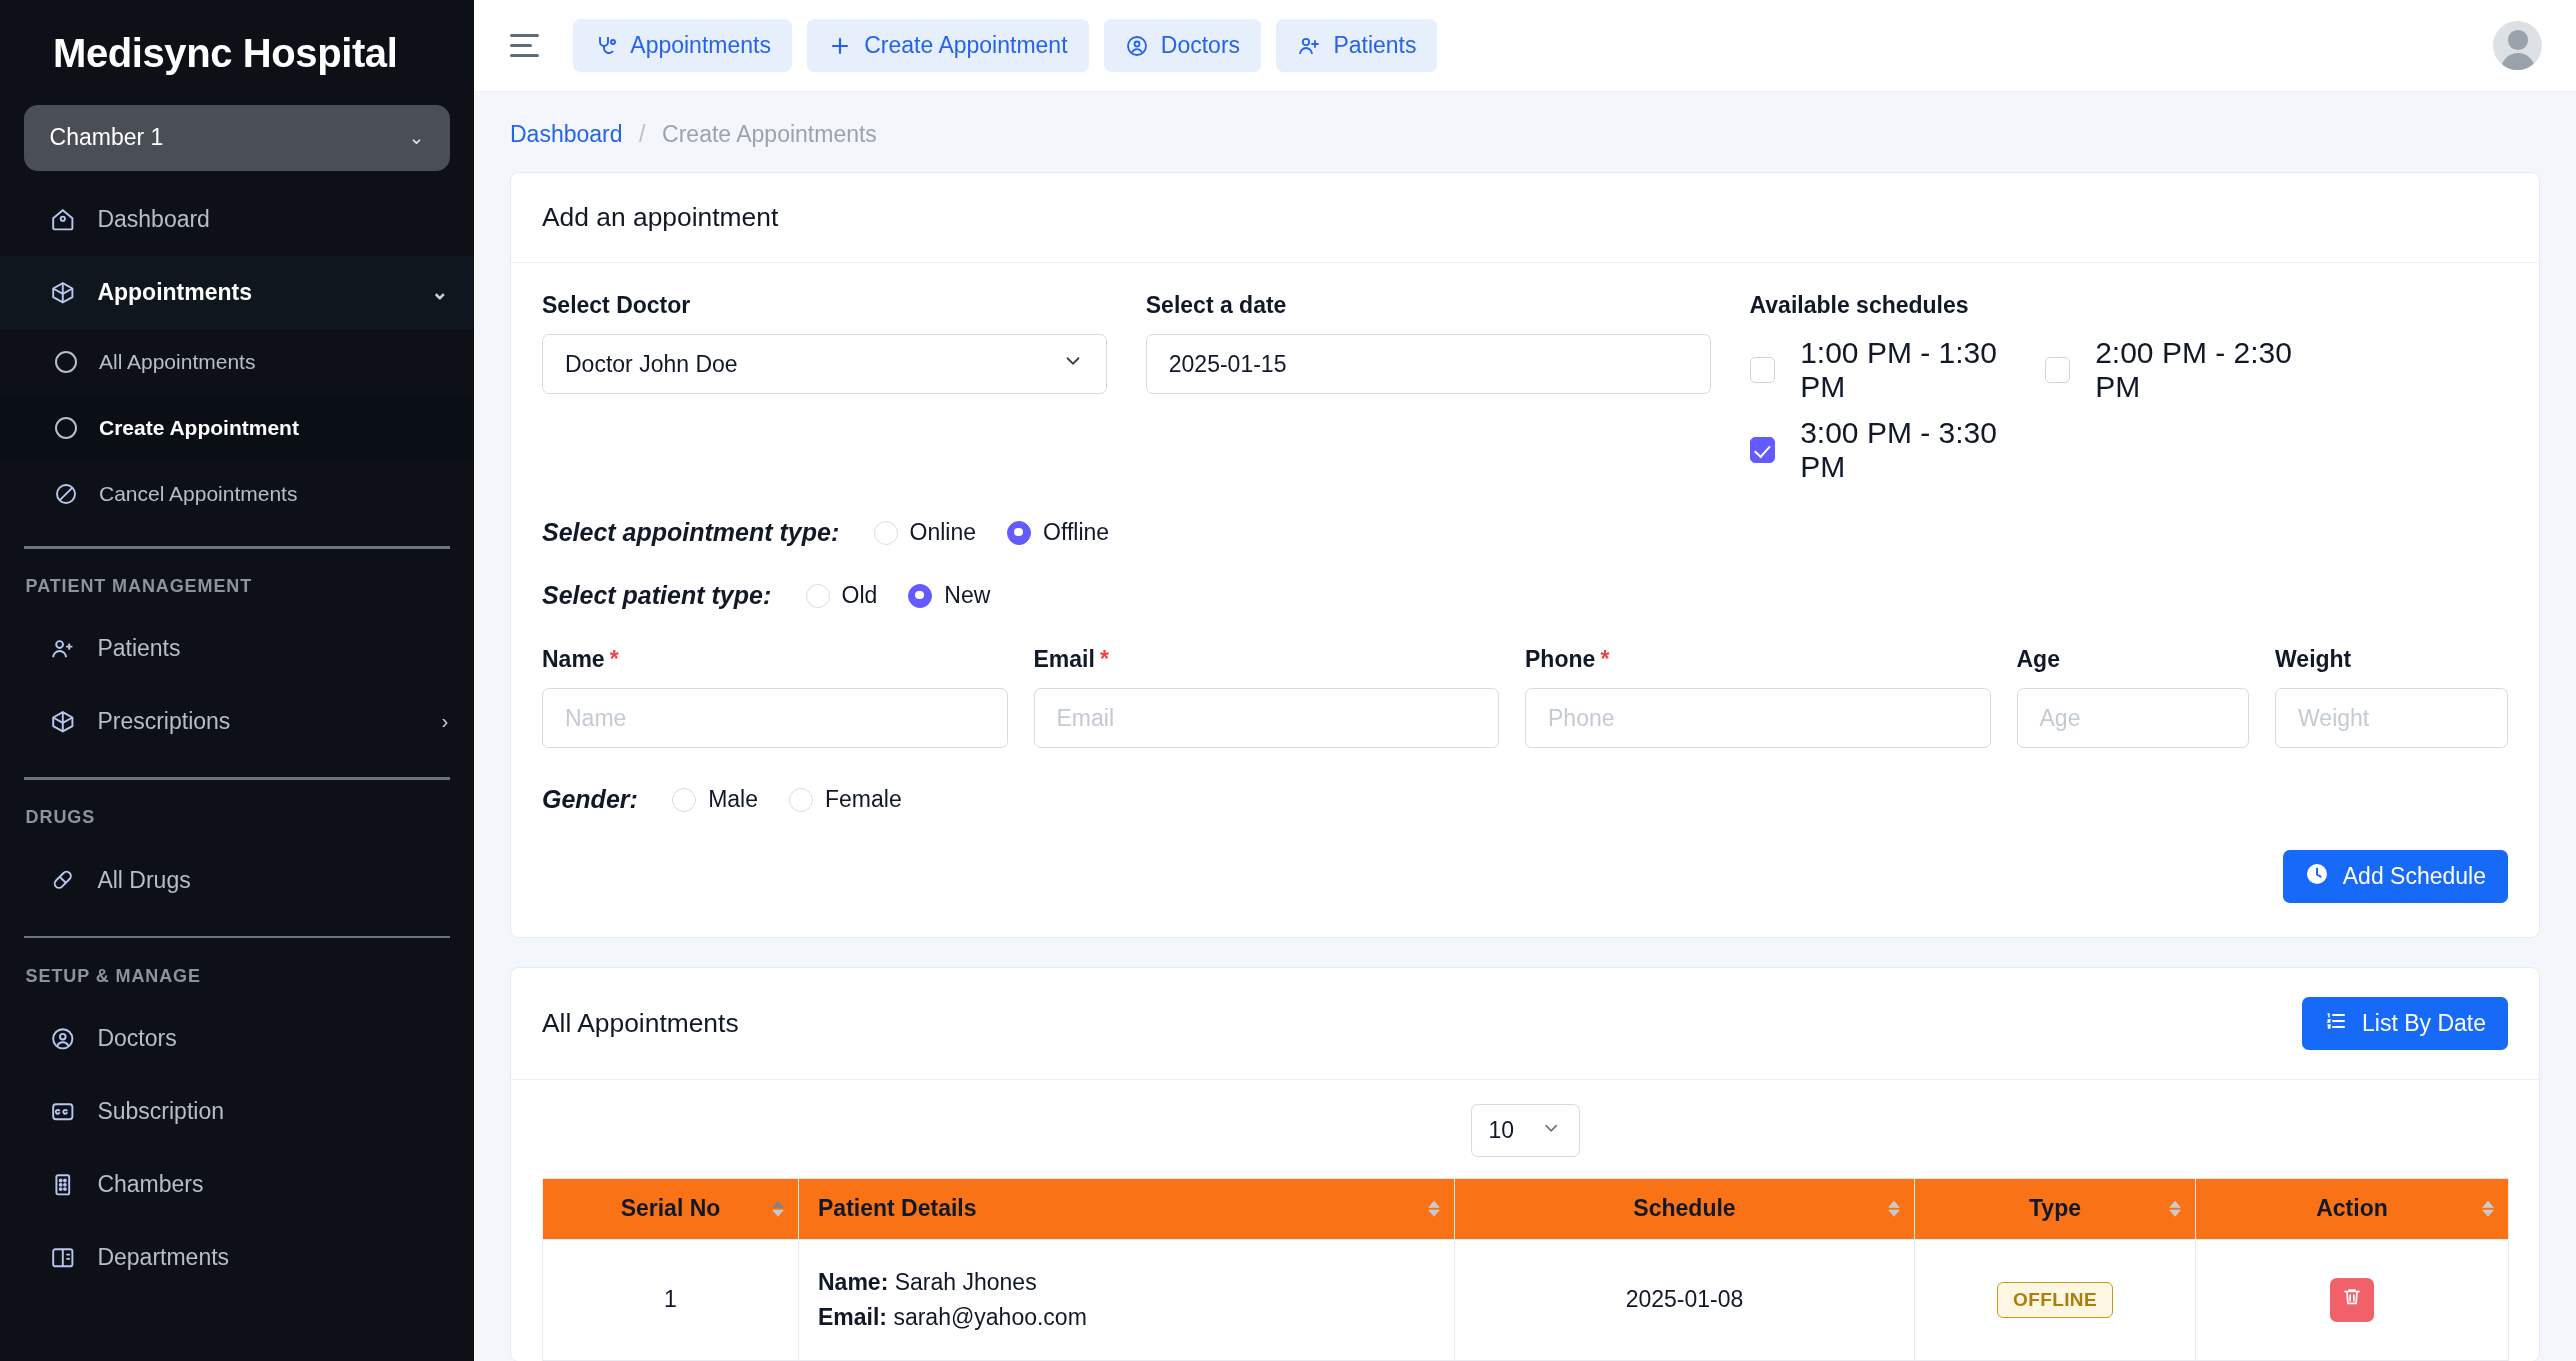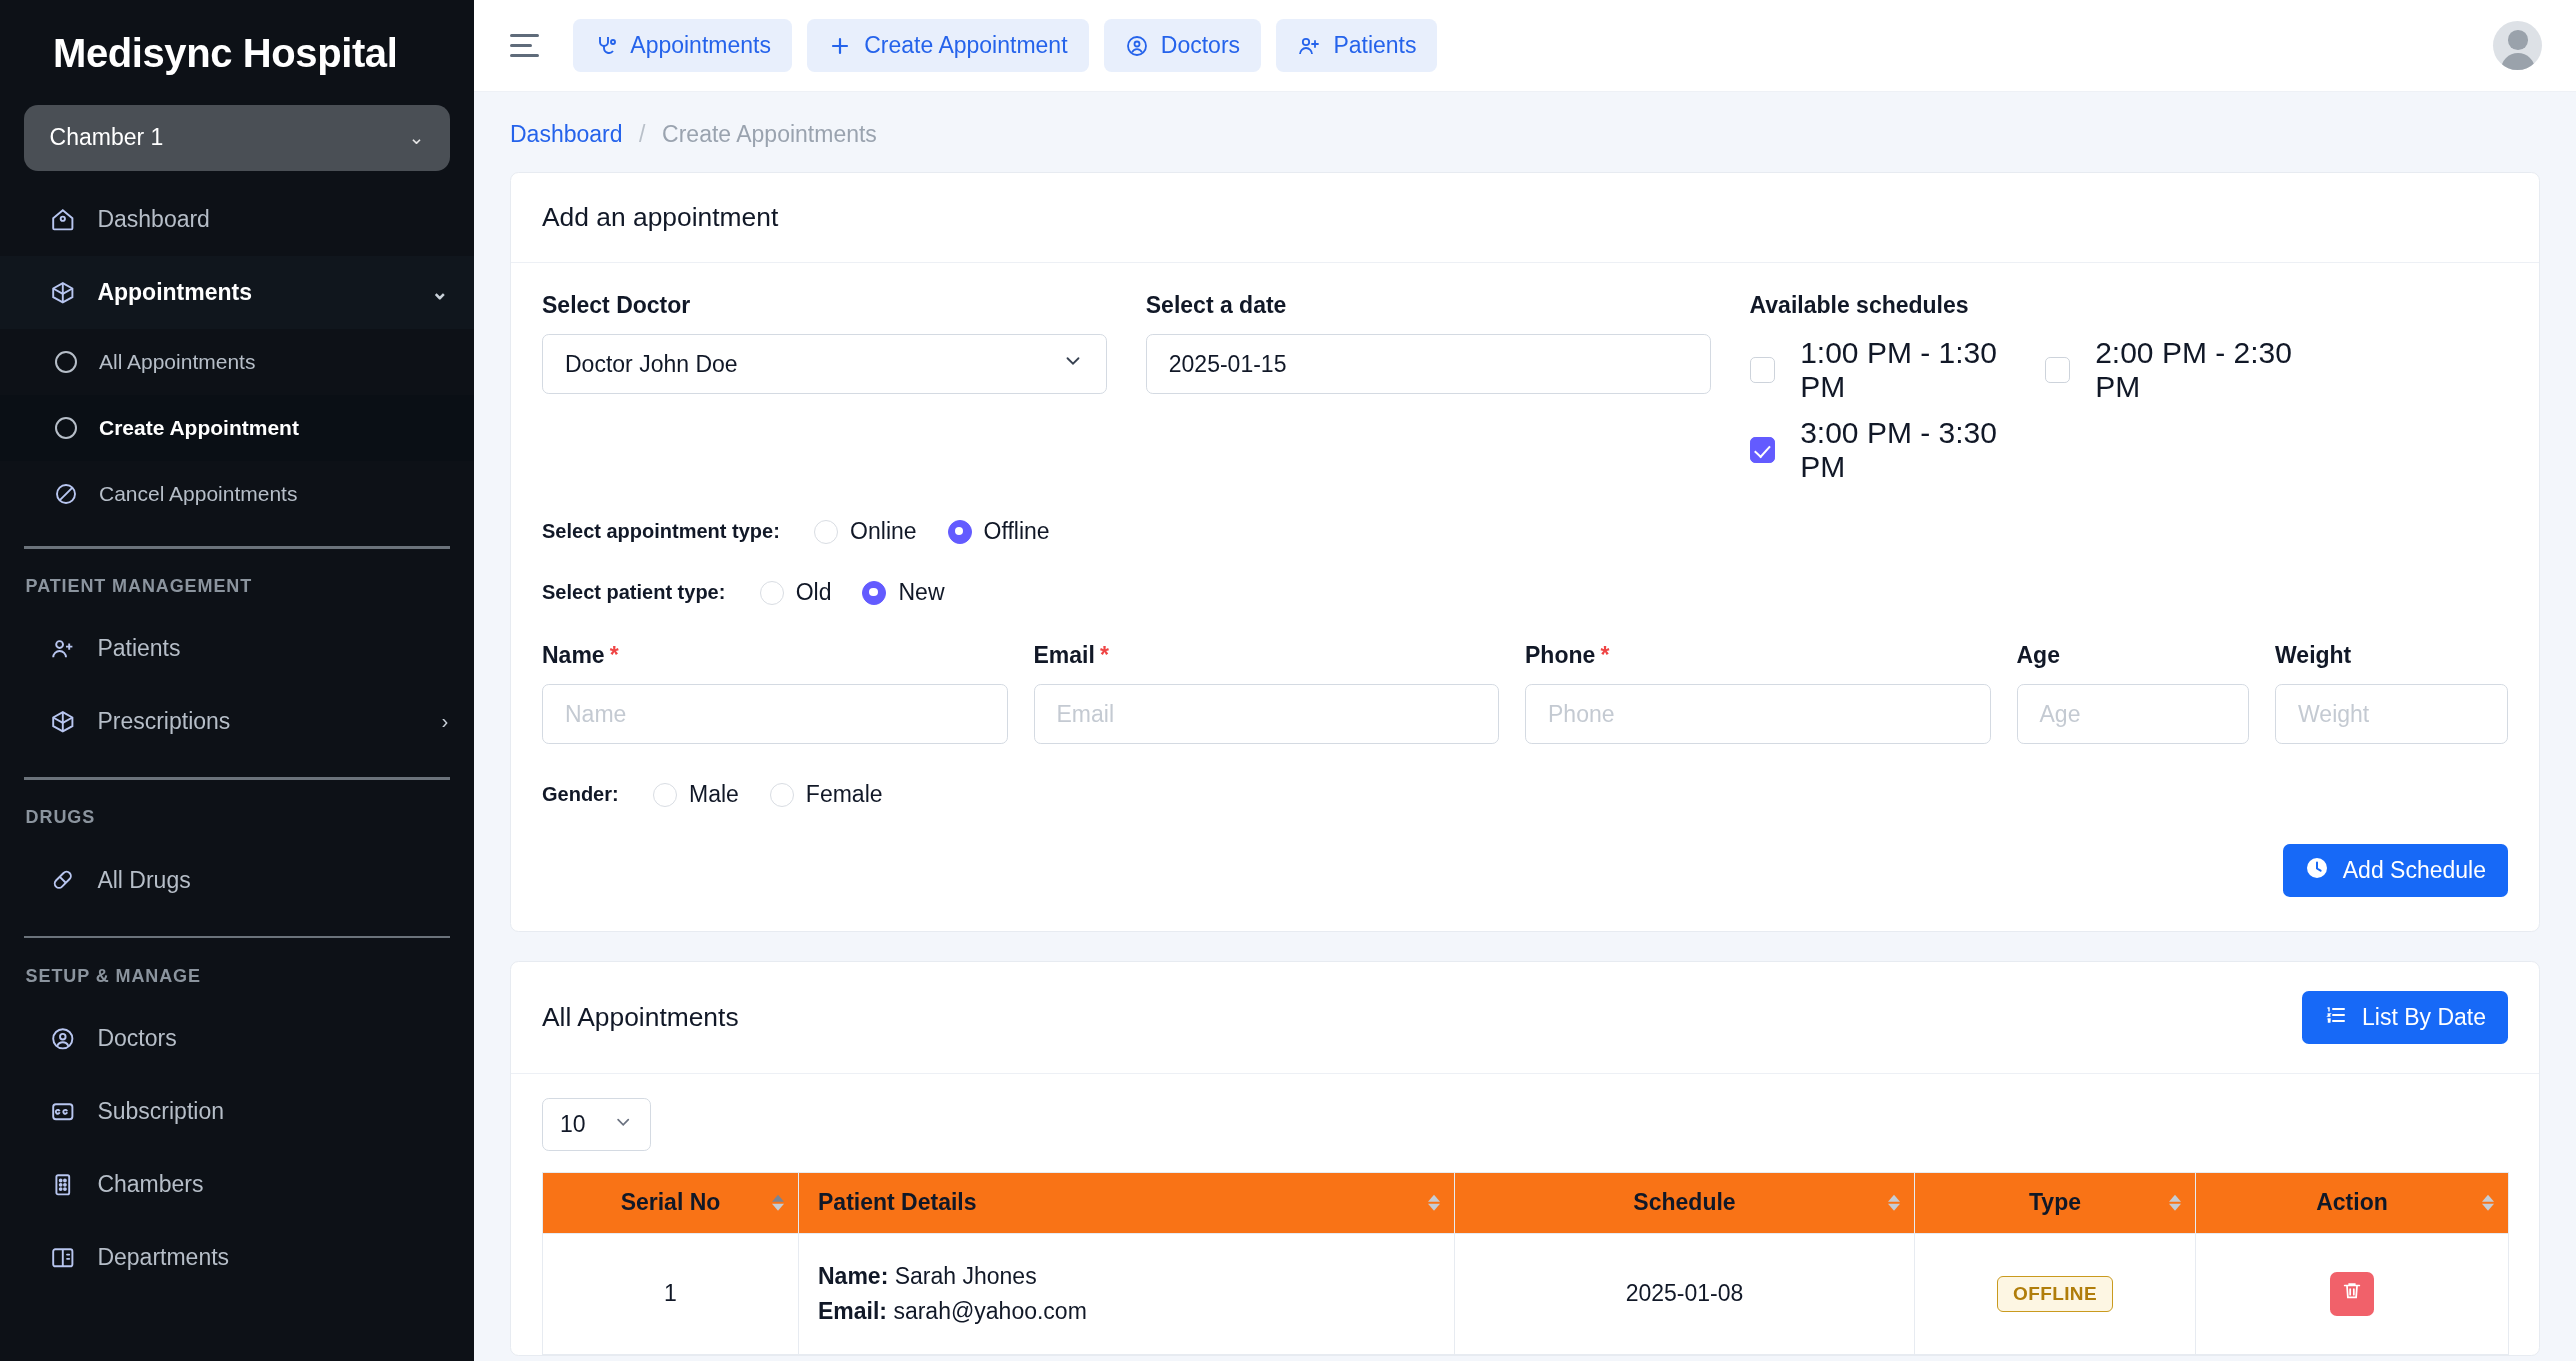--- a/index.html
+++ b/index.html
@@ -104,21 +104,21 @@
   .sched-grid { display: flex; flex-wrap: wrap; gap: 12px 39px; margin-top: 17px; }
   .sched-item { display: flex; align-items: center; gap: 25px; font-size: 30px;
     color: #111827; width: 256px; }
   .cbx { width: 25.6px; height: 25.6px; border: 1.7px solid #cdd3db; border-radius: 5.1px; background:#fff;
     flex: 0 0 25.6px; }
   .cbx.on { background: #635bff; border-color: #635bff; position: relative; }
   .cbx.on::after { content:""; position:absolute; left:7.7px; top:3.4px; width:6.8px; height:12.8px;
     border: solid #fff; border-width: 0 2.6px 2.6px 0; transform: rotate(42deg); }
 
   .inline-row { display: flex; align-items: center; gap: 19px; margin-top: 34px; }
-  .inline-label { font-size: 20px; font-weight: bold; color: #111827; }
+  .inline-label { font-size: 25px; font-weight: bold; color: #111827; font-style: italic; }
   .radio-opt { display: flex; align-items: center; gap: 12px; font-size: 23px; color: #111827; }
   .rdo { width: 24px; height: 24px; border: 1.7px solid #d9dde3; border-radius: 50%;
     background: #fff; flex: 0 0 24px; }
   .rdo.on { background: #635bff; border-color: #635bff; position: relative; }
   .rdo.on::after { content:""; position:absolute; left:6px; top:6px; width:8.5px; height:8.5px;
     border-radius:50%; background:#fff; }
 
   .fields-row { display: flex; gap: 25.6px; margin-top: 36px; align-items: center; }
   .f-name { width: 494px; } .f-email { width: 494px; } .f-phone { width: 494px; }
   .f-age { width: 247px; } .f-weight { width: 247px; }
@@ -127,21 +127,21 @@
   .gender-row { display: flex; align-items: center; gap: 19px; margin-top: 37px; }
 
   .btn-primary {
     display: inline-flex; align-items: center; gap: 13.6px; height: 53px;
     background: #1769f7; color: #fff; border-radius: 6.8px; padding: 0 22px;
     font-size: 23px; white-space: nowrap;
   }
   .btn-row { display: flex; justify-content: flex-end; margin-top: 36px; }
 
   .table-controls { display: flex; align-items: center; justify-content: space-between;
-    padding: 24px 31px 20.4px 31px; }
+    padding: 24px 31px 20.4px 31px; flex-direction: column; }
   .len-select { width: 109px; height: 53px; border: 0.9px solid #d4dae2; border-radius: 6.8px;
     display: flex; align-items: center; justify-content: space-between; padding: 0 17px;
     font-size: 23px; color: #111827; background: #fff; }
   .search-wrap { display: flex; align-items: center; gap: 17px; font-size: 25px; color: #111827; }
   .search-input { width: 274px; height: 49px; border: 0.9px solid #d4dae2; border-radius: 5.1px; background:#fff; }
 
   table { width: calc(100% - 61px); margin: 0 31px; border-collapse: collapse; }
   thead th {
     background: #f97316; border: 0.9px solid #e7ebf1; font-size: 23px; color: #111827;
     font-weight: bold; height: 61px; padding: 0 19px; text-align: center; position: relative;

